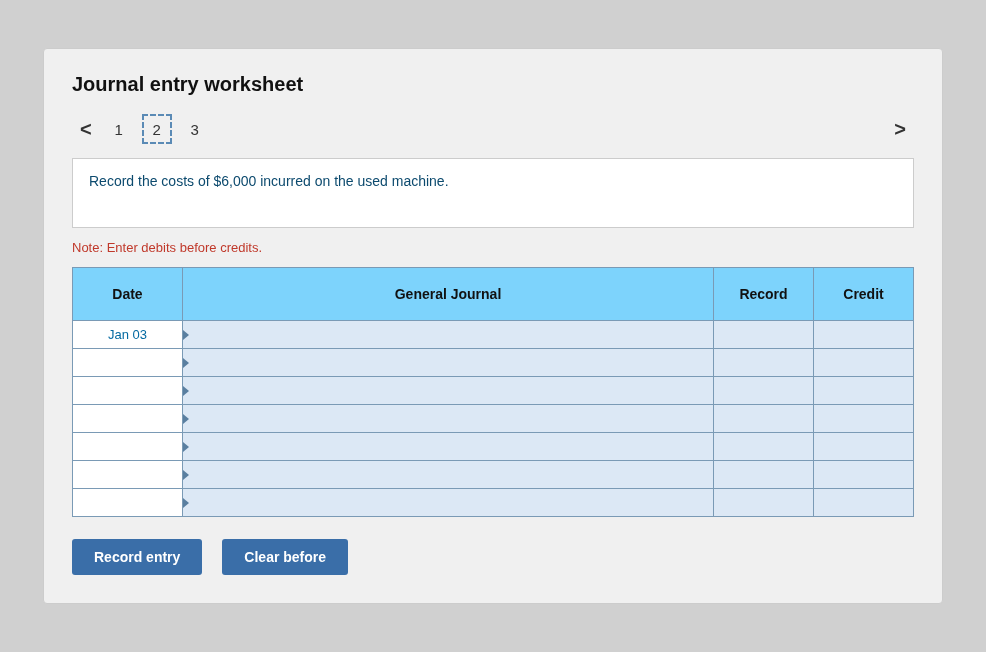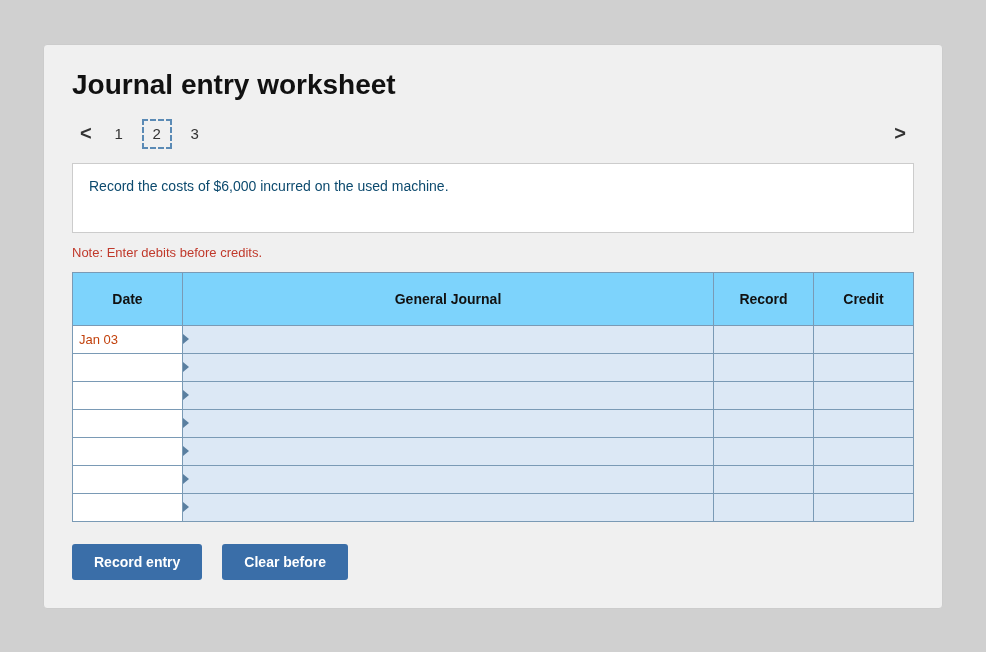--- a/index.html
+++ b/index.html
@@ -15,21 +15,21 @@
     }
     .worksheet-container {
       background: #f0f0f0;
       border: 1px solid #ccc;
       border-radius: 4px;
       padding: 24px 28px 28px 28px;
       width: 900px;
       position: relative;
     }
     .worksheet-title {
-      font-size: 28px;
+      font-size: 20px;
       font-weight: bold;
       color: #111;
       margin-bottom: 18px;
     }
     .pagination {
       display: flex;
       align-items: center;
       margin-bottom: 14px;
       position: relative;
     }
@@ -100,25 +100,25 @@
       width: 100px;
       text-align: center;
     }
     tbody tr td {
       border: 1px solid #7a9ab5;
       height: 28px;
       padding: 2px 6px;
       background: #fff;
     }
     tbody tr td:first-child {
-      text-align: left;
+      text-align: center;
       width: 110px;
       background: #fff;
       font-size: 13px;
-      color: #c2410c;
+      color: #0369a1;
     }
     tbody tr td.journal-cell {
       background: #dce8f5;
       position: relative;
     }
     tbody tr td.journal-cell::before {
       content: '';
       position: absolute;
       left: 0;
       top: 50%;

